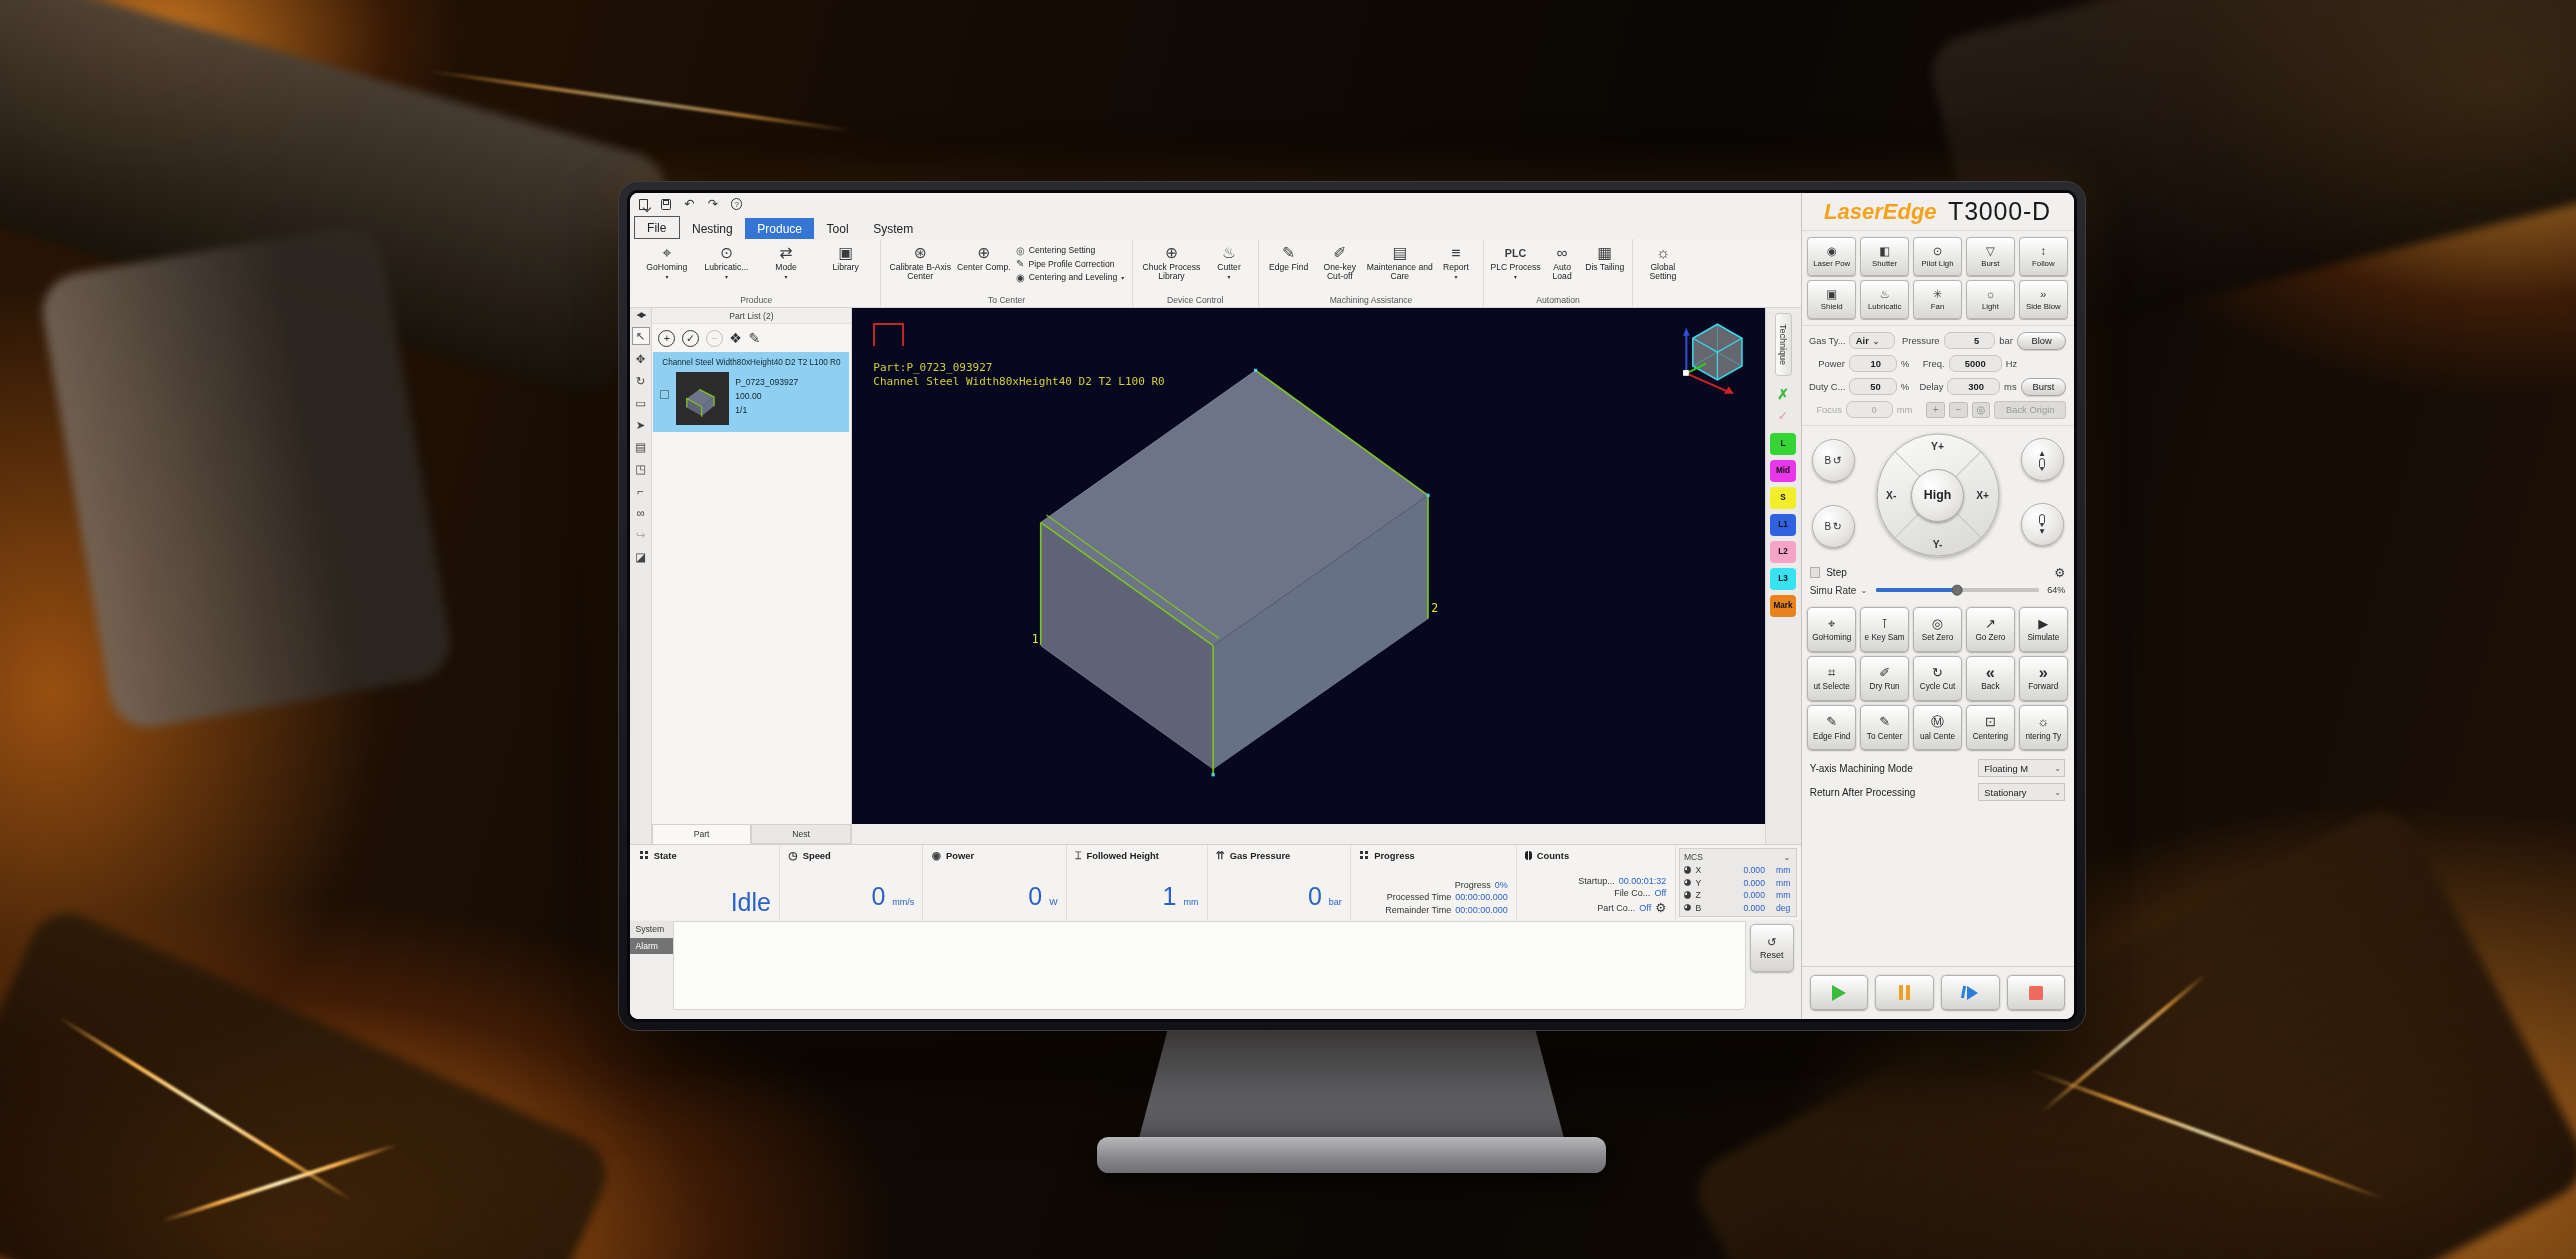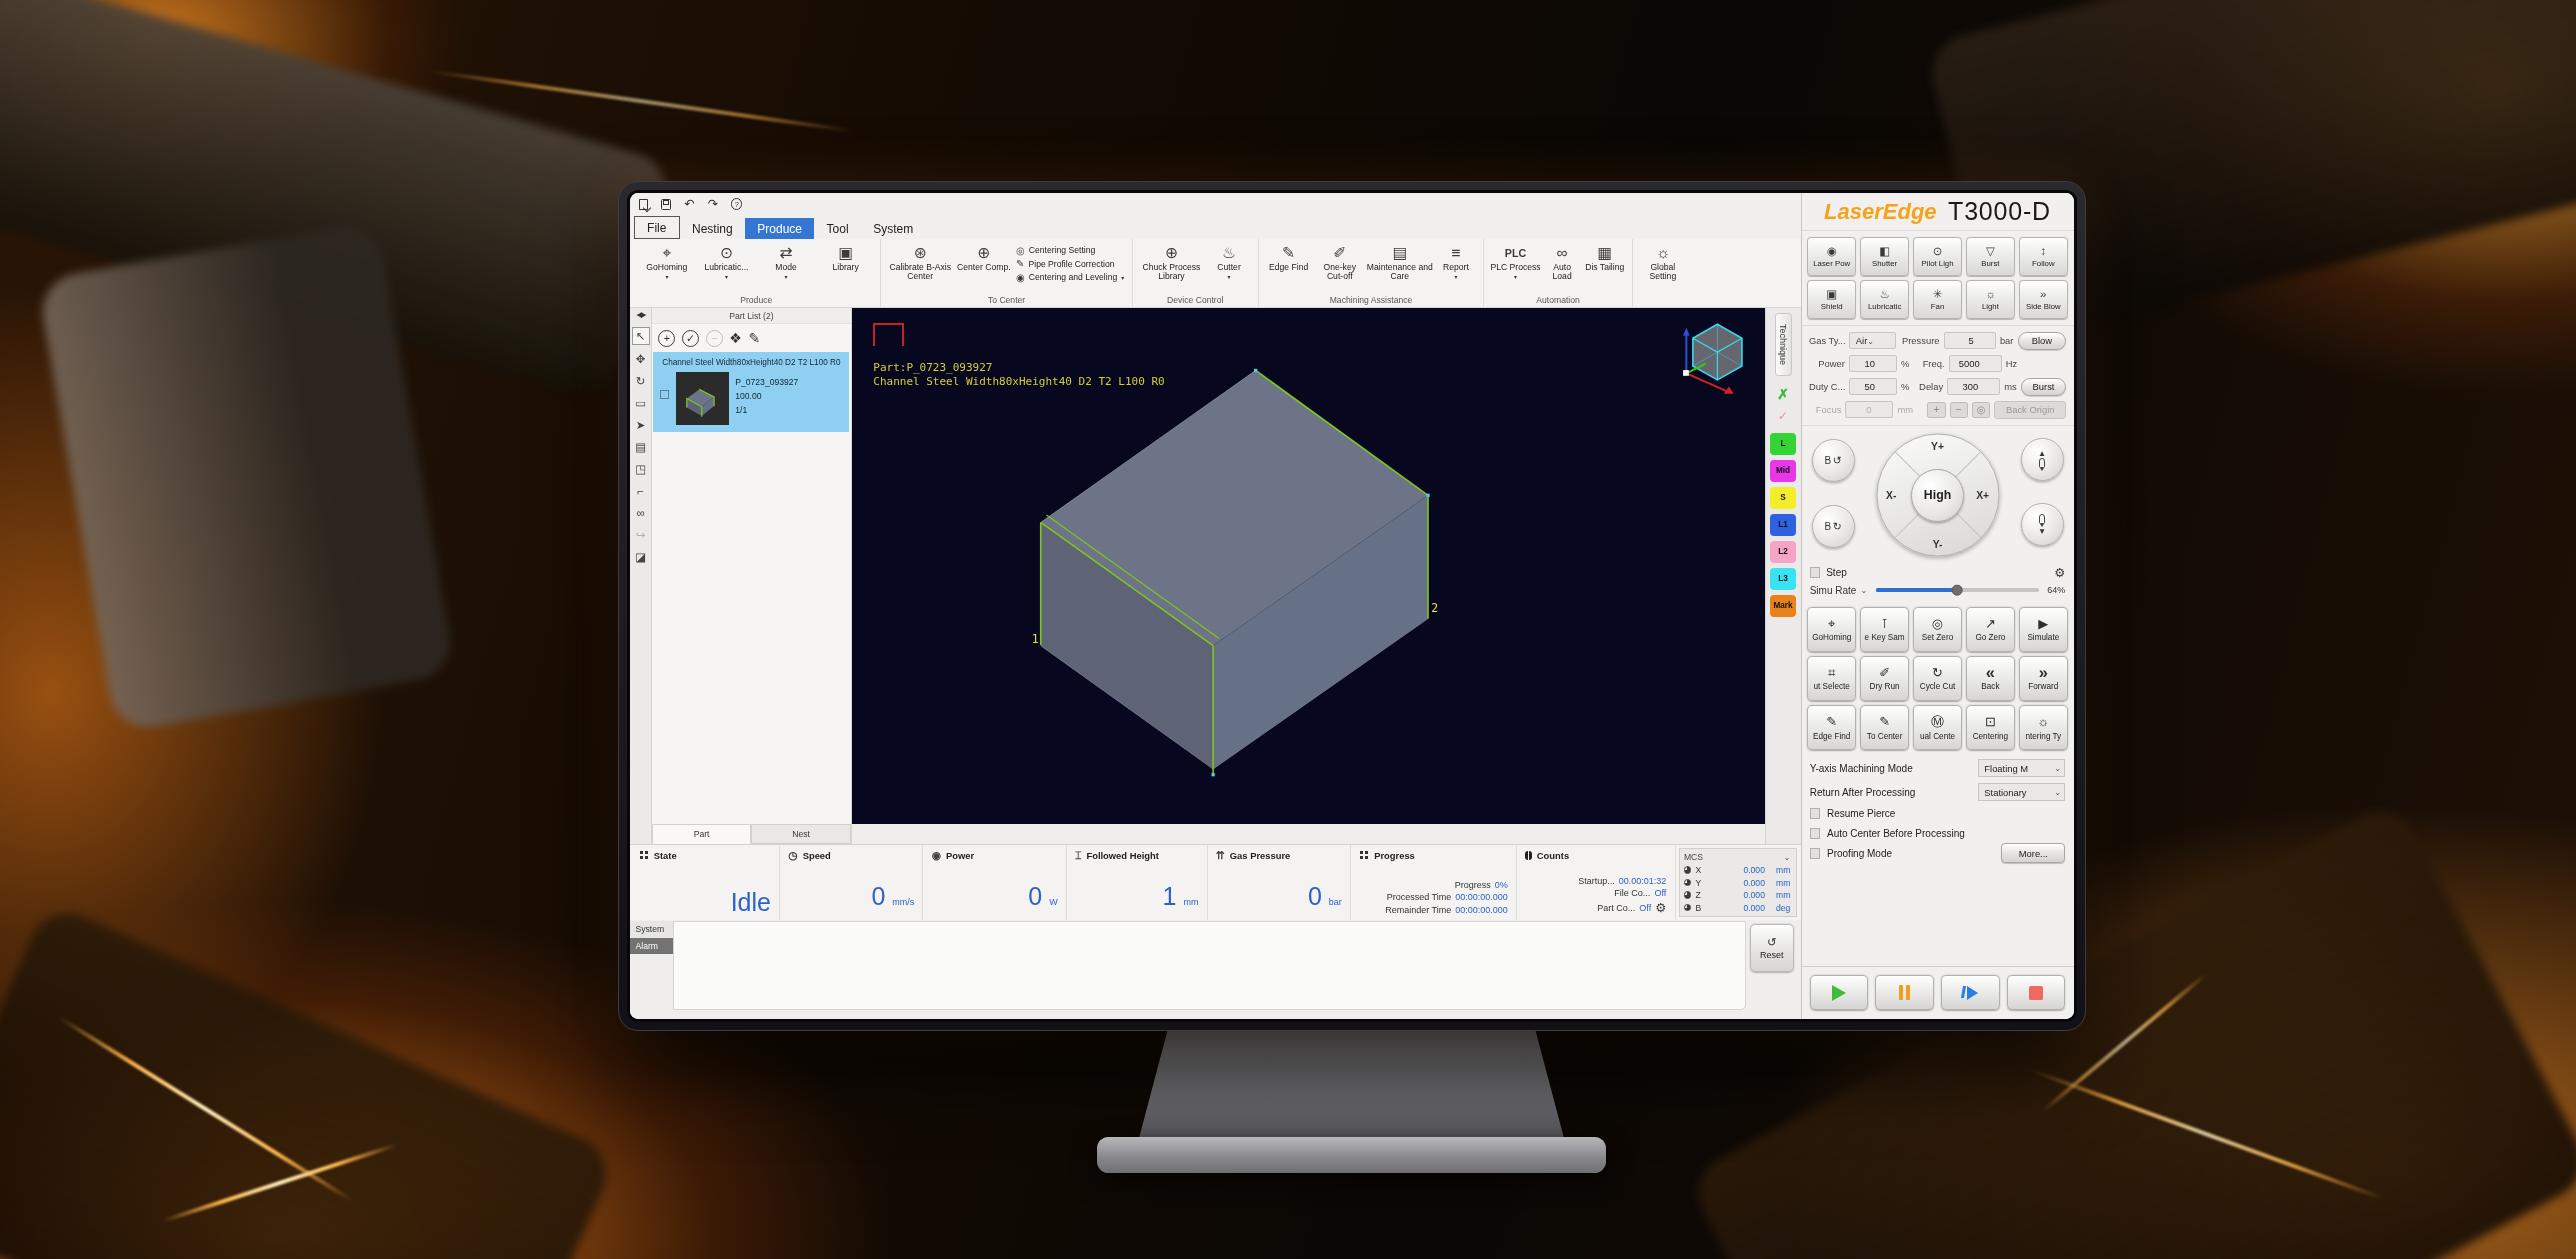--- a/index.html
+++ b/index.html
@@ -155,21 +155,21 @@
   .model { font-size:25px; color:#1a1a1a; letter-spacing:0.8px; }
   .toggle-grid { display:grid; grid-template-columns:repeat(5,1fr); gap:4.1px; padding:5.8px; }
   .tbtn { height:39px; background:linear-gradient(#fff,#ececea 45%,#d9d8d6); border:0.8px solid #b5b4b2; border-radius:4.1px;
     box-shadow:0 0.8px 0.8px rgba(0,0,0,.25), inset 0 0.8px 0 #fff; display:flex; flex-direction:column; align-items:center; justify-content:center; gap:1.6px; overflow:hidden; }
   .tic { font-size:11.5px; color:#3a3a3a; line-height:12.3px; }
   .tlabel { font-size:7.8px; color:#222; white-space:nowrap; }
 
   .param-sec { border-top:0.8px solid #dddcda; padding:5px 7.4px 5.8px; display:flex; flex-direction:column; gap:4.1px; }
   .prow { display:flex; align-items:center; gap:4.1px; font-size:9.4px; color:#444; height:19px; }
   .plabel { text-align:right; white-space:nowrap; }
-  .pfield { background:#e9e8e6; border:0.8px solid #c6c5c3; border-radius:2px; height:17px; display:flex; align-items:center; justify-content:flex-end; padding:0 21px; color:#222; font-size:9.4px; }
+  .pfield { background:#e9e8e6; border:0.8px solid #c6c5c3; border-radius:7px; height:17px; display:flex; align-items:center; justify-content:flex-end; padding:0 15px; color:#222; font-size:9.4px;font-weight:bold; }
   .pselect { justify-content:space-between; padding-left:5.8px; }
   .chev { font-size:8.2px; color:#555; }
   .sbtn { background:linear-gradient(#fff,#e6e5e3 50%,#d4d3d1); border:0.8px solid #a8a7a5; border-radius:9px; padding:0 10.7px; height:18px; display:flex; align-items:center; font-size:9.4px; color:#222; box-shadow:0 0.8px 0.8px rgba(0,0,0,.2); white-space:nowrap; }
   .sbtn.disabled { background:#dcdbd9; color:#98they; color:#9a9a98; border-color:#c6c5c3; box-shadow:none; border-radius:3.3px; }
   .dim-t { color:#aaa9a7; } .dim-v { color:#b5b4b2; }
   .mini-btn { width:20px; height:16.4px; background:#dcdbd9; border:0.8px solid #bdbcba; border-radius:2.5px; display:flex; align-items:center; justify-content:center; font-size:10px; color:#8a8a88; }
 
   .jog-sec { position:relative; height:138px; border-top:0.8px solid #dddcda; }
   .rbtn { position:absolute; border-radius:50%; background:radial-gradient(circle at 35% 30%, #fff, #e9e8e6 55%, #cfcecd);
     border:0.8px solid #b0afad; box-shadow:0 1.6px 2.5px rgba(0,0,0,.25), inset 0 0.8px 0 #fff;
@@ -833,35 +833,20 @@
       </div>
       <div class="mrow">
         <span>Return After Processing</span>
         <div class="mselect">
           <span>Stationary</span>
                 <span class="chev">⌄</span>
         </div>
       </div>
     </div>
 
-    <div class="checks-sec">
-      <div class="chk-row">
-              <span class="cb"></span>
-              <span>Resume Pierce</span>
-            </div>
-      <div class="chk-row">
-              <span class="cb"></span>
-              <span>Auto Center Before Processing</span>
-            </div>
-      <div class="chk-row">
-              <span class="cb"></span>
-              <span>Proofing Mode</span>
-            </div>
-      <div class="sbtn more-btn">More...</div>
-    </div>
 
     <div class="rp-spacer"></div>
 
     <div class="playback">
       <div class="pbtn">
               <span class="play-tri"></span>
             </div>
       <div class="pbtn">
               <span class="pause-bars">
                 <span></span>

